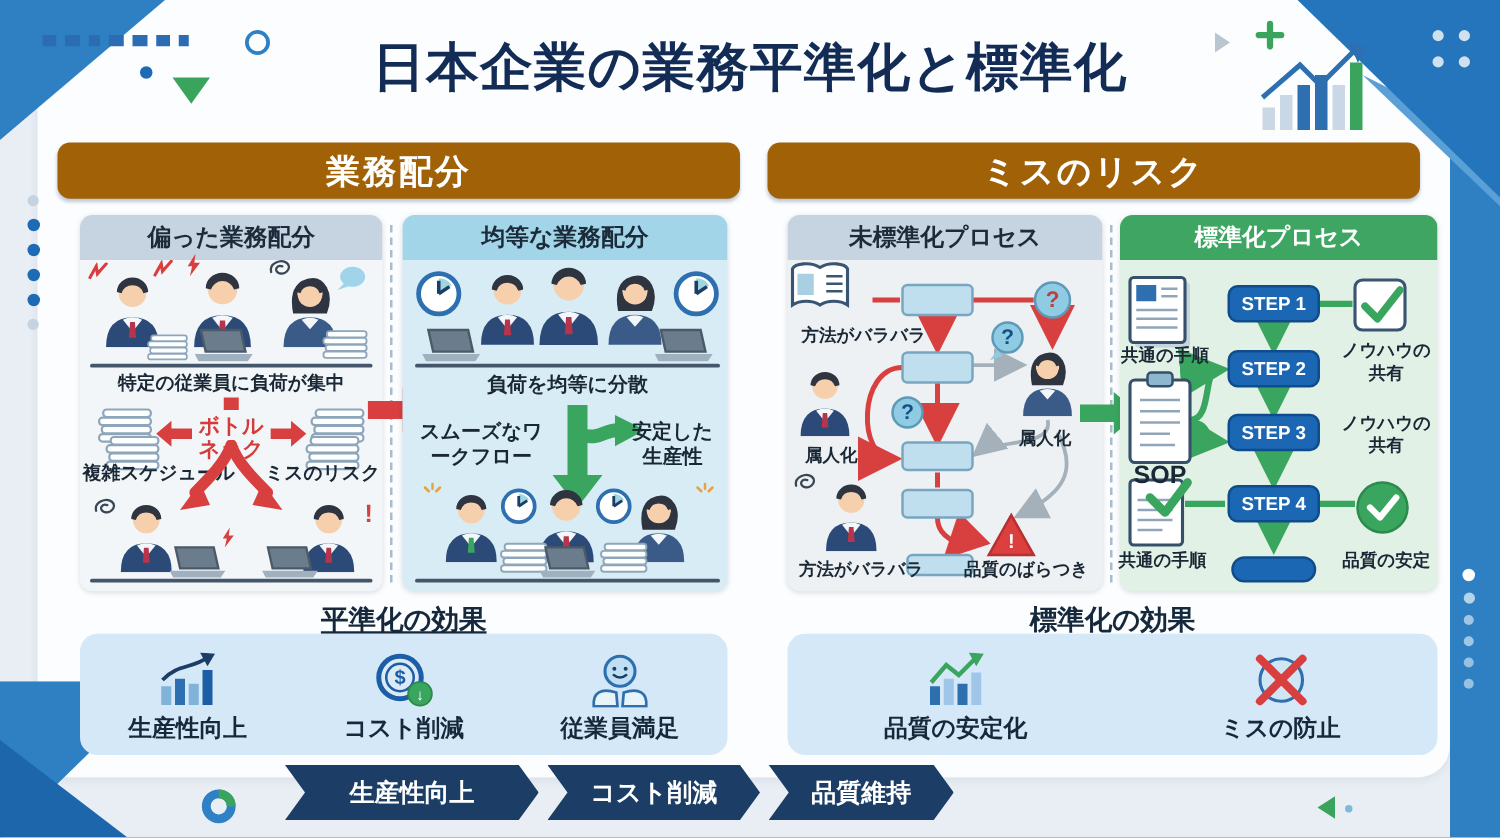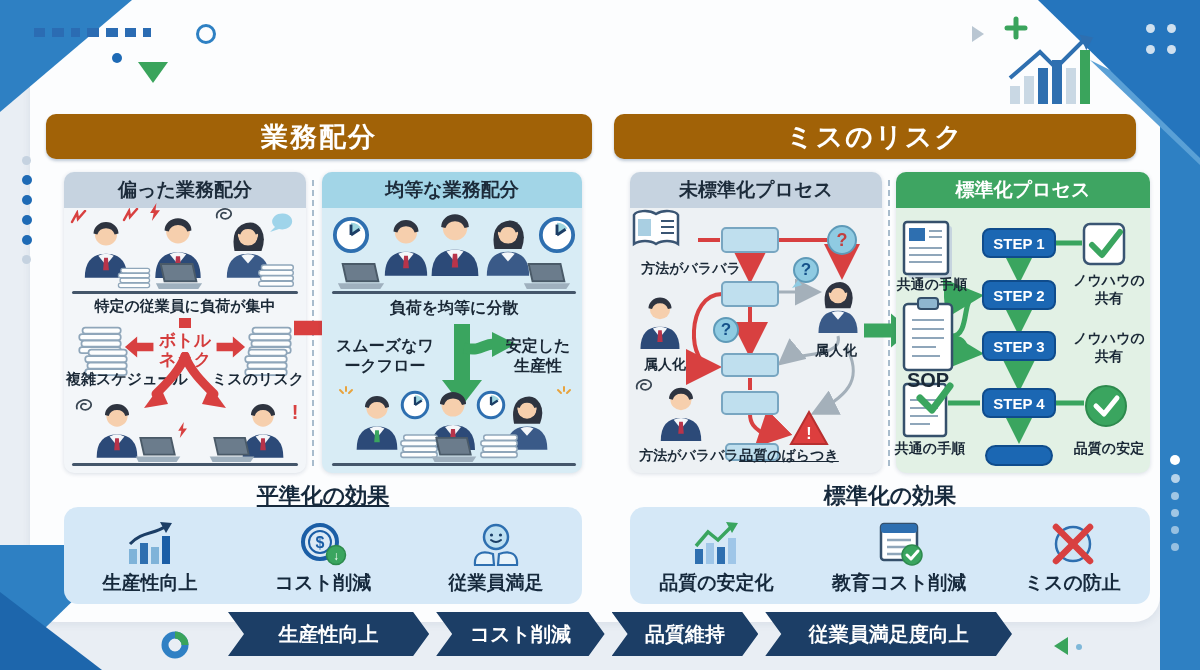--- a/index.html
+++ b/index.html
@@ -164,20 +164,21 @@
     <div class="dot" style="width:8px;height:8px;background:#ffffff;opacity:.5"></div>
     <div class="dot" style="width:8px;height:8px;background:#ffffff;opacity:.5"></div>
   </div>
   <svg class="ab" style="left:160px;top:630px" width="30" height="30" viewBox="0 0 30 30">
     <circle cx="15" cy="15" r="10" fill="none" stroke="#2f80c4" stroke-width="7"></circle>
     <path d="M15 5 A10 10 0 0 1 25 15" fill="none" stroke="#3aa45c" stroke-width="7"></path>
   </svg>
   <div class="ab" style="left:1054px;top:637px;width:0;height:0;border-top:9px solid transparent;border-bottom:9px solid transparent;border-right:14px solid #3aa45c;"></div>
   <div class="ab dot" style="left:1076px;top:644px;width:6px;height:6px;background:#7fb8d9;"></div>
 
+  <div class="ab title">日本企業の業務平準化と標準化</div>
 
   <div class="ab phdr" style="left:46px;top:114px;width:546px;">業務配分</div>
 
   <div class="ab sub" style="left:64px;top:172px;width:242px;height:301px;background:#f3f6f9;">
     <div class="subhdr" style="background:#c6d3e0;">偏った業務配分</div>
   </div>
   <svg class="ab" style="left:70px;top:210px" width="18" height="14">
       <use href="#sym-zigzag"></use>
     </svg>
   <svg class="ab" style="left:122px;top:208px" width="18" height="14">
@@ -430,21 +431,21 @@
     <path d="M179 204 L197 236 H161 Z" fill="#dd3e3e" stroke="#b82f2f" stroke-width="2"></path>
   </svg>
   <div class="ab qmark" style="left:842px;top:240px;font-size:18px;color:#c04040;">?</div>
   <div class="ab qmark" style="left:806px;top:270px;">?</div>
   <div class="ab qmark" style="left:726px;top:330px;">?</div>
   <div class="ab wmark" style="left:809px;top:434px;font-size:16px;">!</div>
   <div class="ab lbl" style="left:634px;top:260px;width:114px;font-size:14px;white-space:nowrap;">方法がバラバラ</div>
   <div class="ab lbl" style="left:806px;top:342px;width:60px;font-size:14px;white-space:nowrap;">属人化</div>
   <div class="ab lbl" style="left:638px;top:356px;width:54px;font-size:14px;white-space:nowrap;">属人化</div>
   <div class="ab lbl" style="left:632px;top:447px;width:114px;font-size:14px;white-space:nowrap;">方法がバラバラ</div>
-  <div class="ab lbl" style="left:736px;top:447px;width:106px;font-size:14px;white-space:nowrap;text-decoration:underline;">品質のばらつき</div>
+  <div class="ab lbl" style="left:768px;top:447px;width:106px;font-size:14px;white-space:nowrap;">品質のばらつき</div>
 
   <div class="ab dashv" style="left:888px;top:180px;height:286px;"></div>
   <svg class="ab" style="left:864px;top:312px" width="48" height="37" viewBox="0 0 48 36">
       <use href="#sym-arrow-right" fill="#3aa55f"></use>
     </svg>
 
   <div class="ab sub" style="left:896px;top:172px;width:254px;height:301px;background:#e2f1e5;">
     <div class="subhdr" style="background:#3ea562;color:#fff;">標準化プロセス</div>
   </div>
   <svg class="ab" style="left:896px;top:208px" width="254" height="265" viewBox="0 0 254 265">
@@ -518,44 +519,29 @@
           <rect x="14" y="21" width="8" height="21" fill="#9fc6e8"></rect>
         <rect x="25" y="25" width="8" height="17" fill="#2e6fb0"></rect>
           <rect x="36" y="16" width="8" height="26" fill="#9fc6e8"></rect>
         <path d="M4 24 L16 10 L26 18 L40 4" stroke="#3aa55f" stroke-width="3.5" fill="none"></path>
         <path d="M34 0 L46 1 L40 11 Z" fill="#3aa55f"></path>
       </svg>
       <div class="efflbl">品質の安定化</div>
     </div>
     <div class="effitem">
       <svg width="48" height="44" viewBox="0 0 48 44">
-        <rect x="6" y="2" width="36" height="36" rx="3" fill="#fff" stroke="#35506b" stroke-width="2.5"></rect>
-        <rect x="6" y="2" width="36" height="9" rx="3" fill="#2e6fb0"></rect>
-        <g stroke="#8fa6ba" stroke-width="2.5">
-            <line x1="12" y1="18" x2="36" y2="18"></line>
-            <line x1="12" y1="25" x2="36" y2="25"></line>
-            <line x1="12" y1="32" x2="28" y2="32"></line>
-          </g>
-        <circle cx="37" cy="33" r="10" fill="#3aa55f" stroke="#2d8a4d" stroke-width="1.5"></circle>
-        <path d="M32 33 L36 37 L43 29" stroke="#fff" stroke-width="3" fill="none" stroke-linecap="round" stroke-linejoin="round"></path>
-      </svg>
-      <div class="efflbl">教育コスト削減</div>
-    </div>
-    <div class="effitem">
-      <svg width="48" height="44" viewBox="0 0 48 44">
         <circle cx="24" cy="22" r="17" fill="#cfe6f4" stroke="#2e6fb0" stroke-width="2.5"></circle>
         <g stroke="#d84040" stroke-width="6.5" stroke-linecap="round">
             <line x1="7" y1="5" x2="41" y2="39"></line>
             <line x1="41" y1="5" x2="7" y2="39"></line>
           </g>
       </svg>
       <div class="efflbl">ミスの防止</div>
     </div>
   </div>
 
   <div class="ab banner" style="left:228px;top:612px;width:784px;height:44px;">
     <div class="bseg" style="width:203px;">生産性向上</div>
     <div class="bseg" style="width:170px;">コスト削減</div>
     <div class="bseg" style="width:148px;">品質維持</div>
-    <div class="bseg" style="width:249px;">従業員満足度向上</div>
   </div>
 
 </div>
 
 </body></html>

